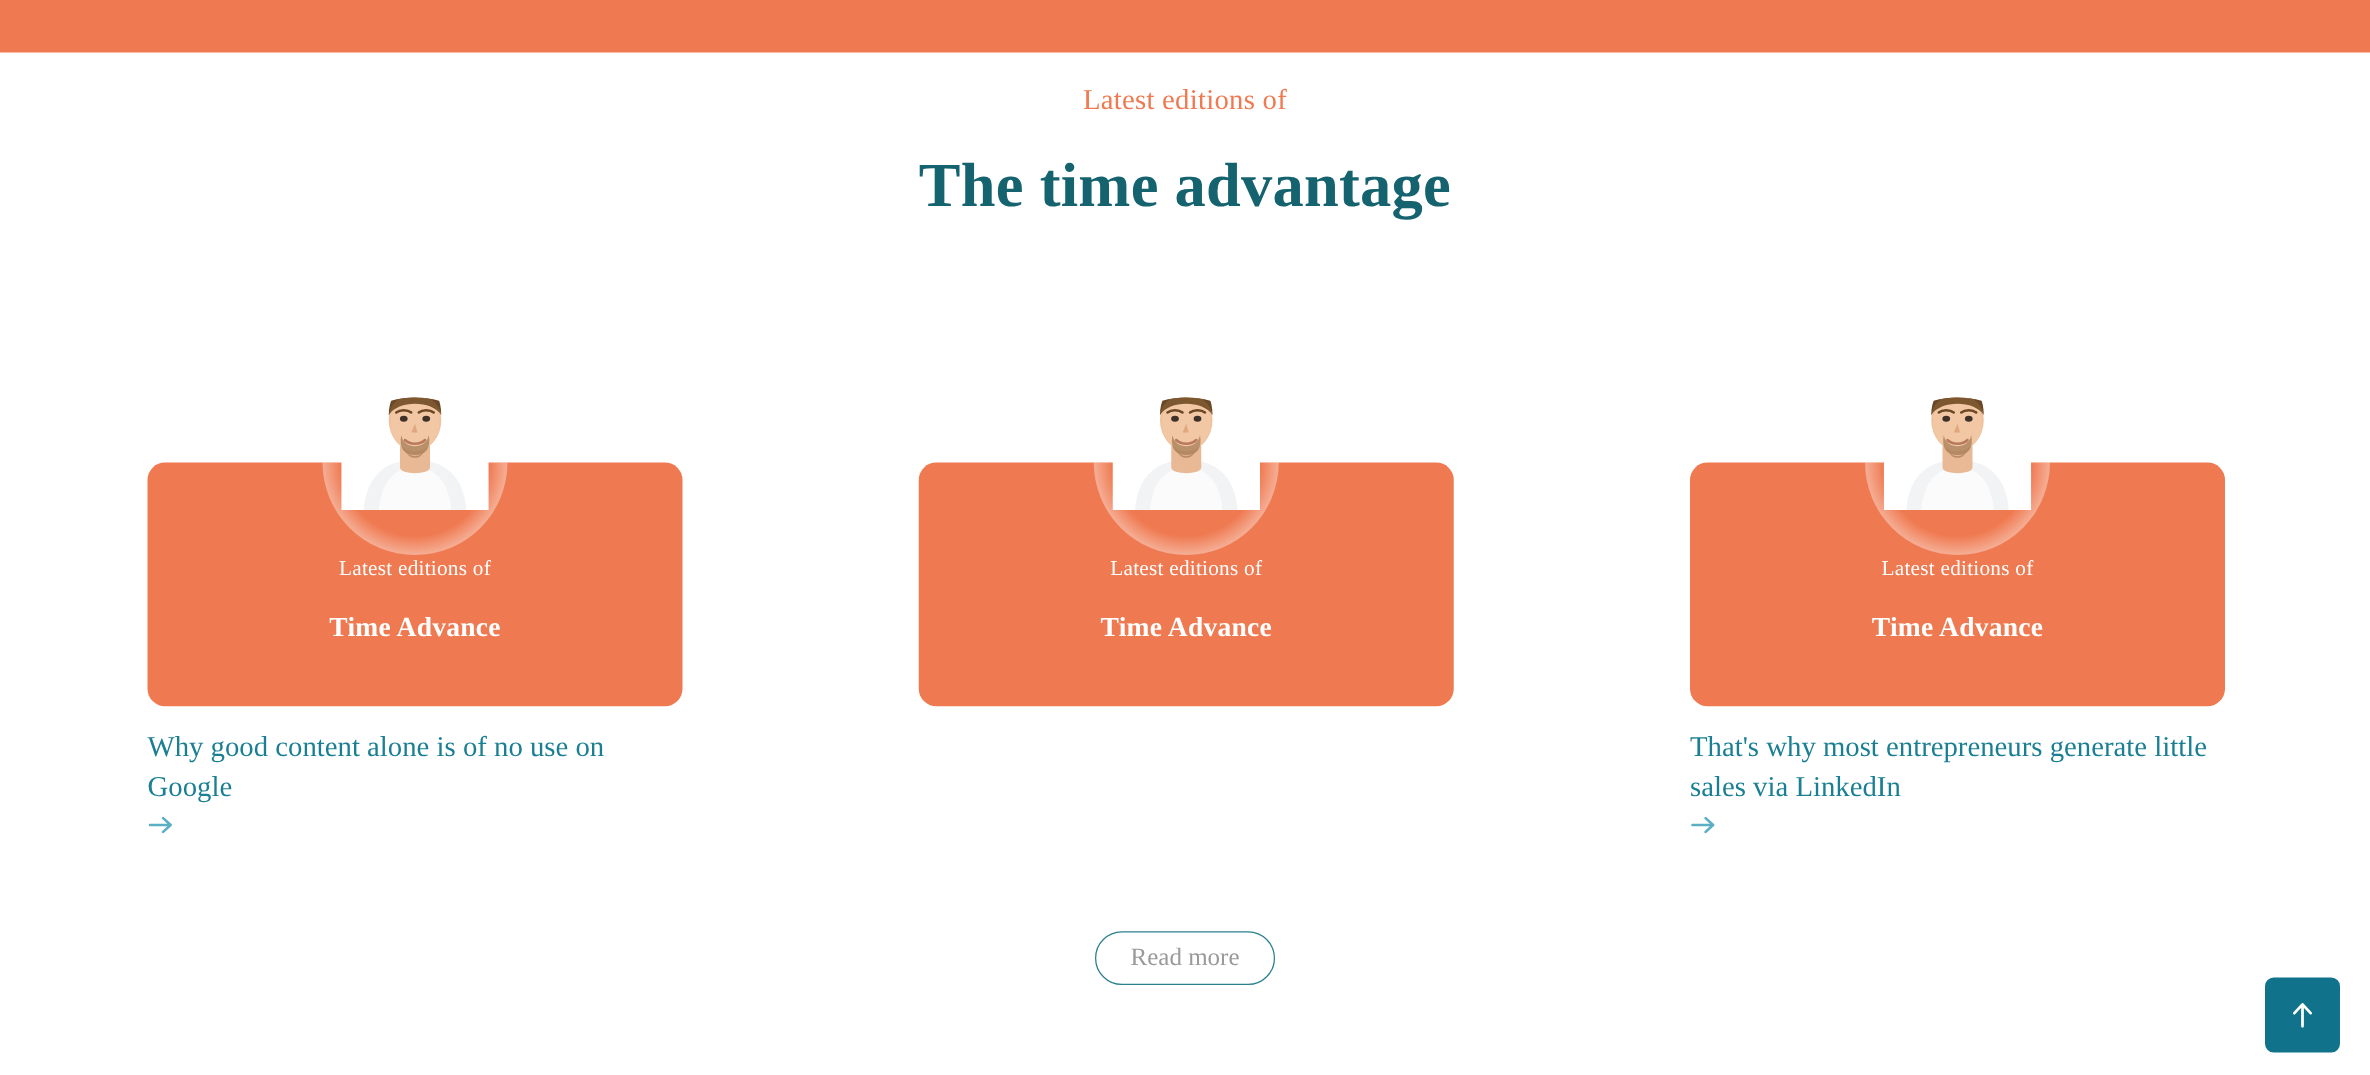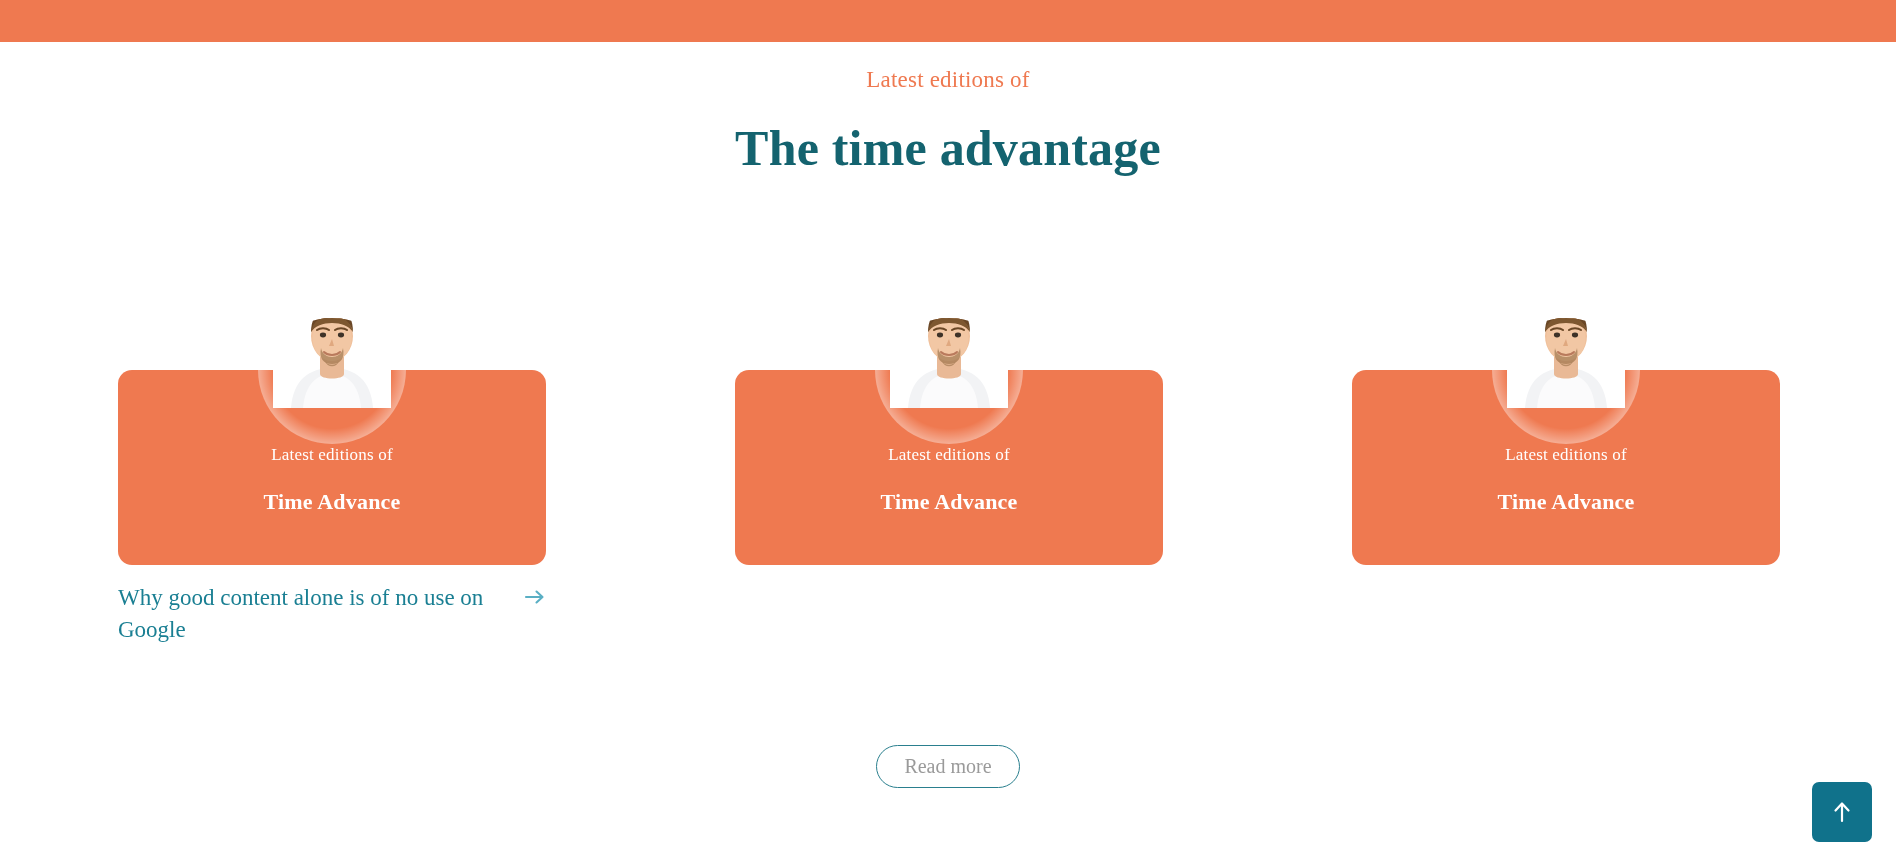--- a/index.html
+++ b/index.html
@@ -83,21 +83,21 @@
     font-family:"Liberation Serif", serif;
     font-size:22px; font-weight:700; color:#fff;
     line-height:1; letter-spacing:.2px; margin-top:28px;
   }
 
   
   .card-link {
     position:absolute; left:0; top:294px;
     width:428px;
     display:flex; align-items:flex-start; gap:0;
-    text-decoration:none; cursor:pointer;
+    text-decoration:none; cursor:pointer;flex-direction:column;
   }
   .card-link-text {
     font-family:"Liberation Serif", serif;
     font-size:23px; color:#1a7f93;
     line-height:1.38; flex:1;
   }
   .arrow-icon {
     flex:0 0 auto; margin-top:7px; width:22px; height:16px;
   }
 
@@ -245,20 +245,26 @@
             <path d="M52 73 C54 78 64 78 66 73 C64 80 54 80 52 73 Z" fill="#8a6238" opacity=".5"></path>
           </g>
         </svg>
       </div>
       <div class="card">
         <div class="card-inner">
           <div class="card-eyebrow">Latest editions of</div>
           <div class="card-name">Time Advance</div>
         </div>
       </div>
+      <a class="card-link" href="#">
+        <span class="card-link-text">That's why most entrepreneurs generate little sales via LinkedIn</span>
+        <svg class="arrow-icon" viewBox="0 0 22 16">
+          <path d="M2 8 H18 M12.5 2.5 L18.5 8 L12.5 13.5" stroke="#5aafc4" stroke-width="2.1" fill="none" stroke-linecap="round" stroke-linejoin="round"></path>
+        </svg>
+      </a>
     </div>
 
   </div>
 
   <div class="readmore-wrap">
     <button class="readmore-btn">Read more</button>
   </div>
 
   <button class="scrolltop">
     <svg width="22" height="24" viewBox="0 0 22 24">

